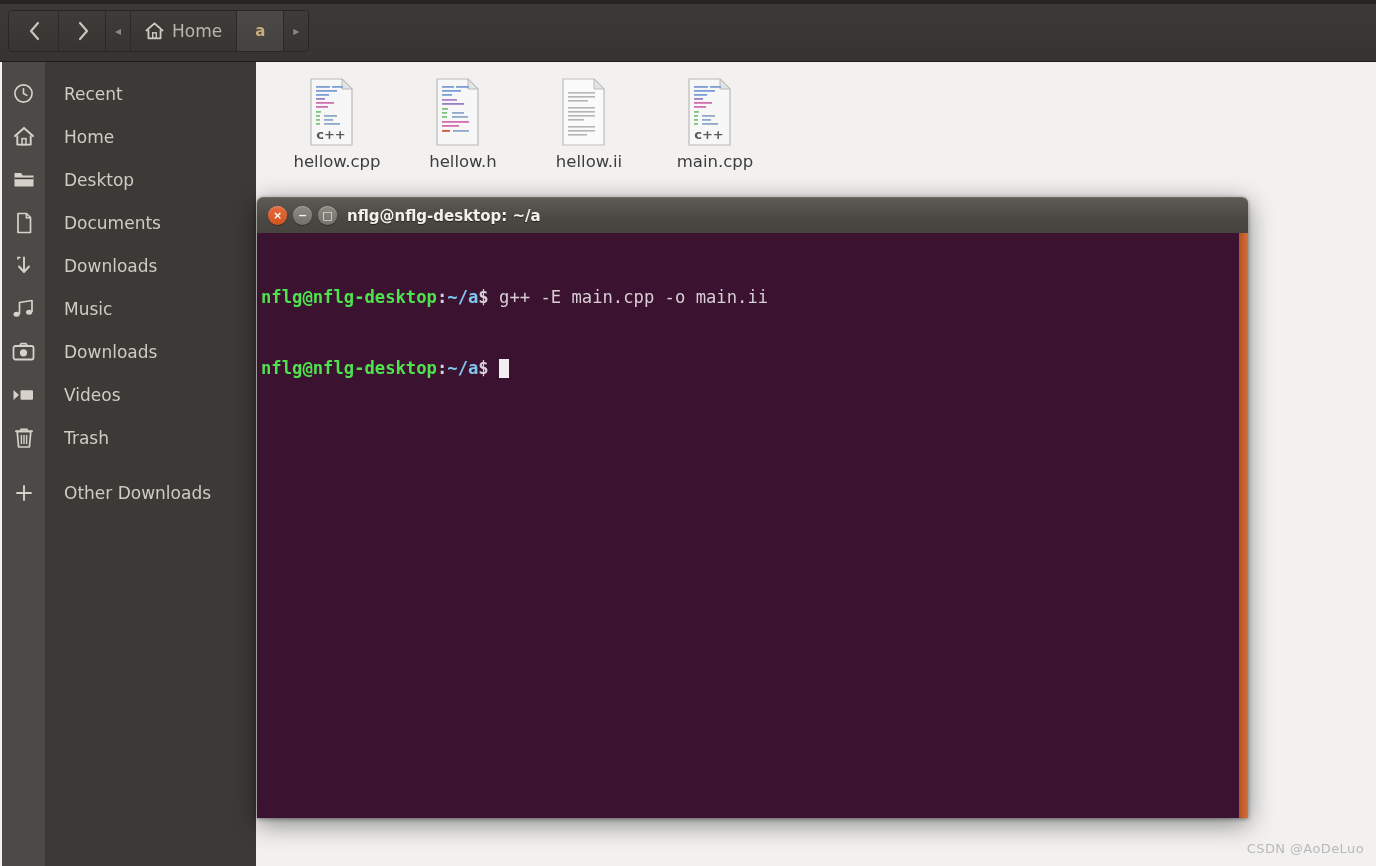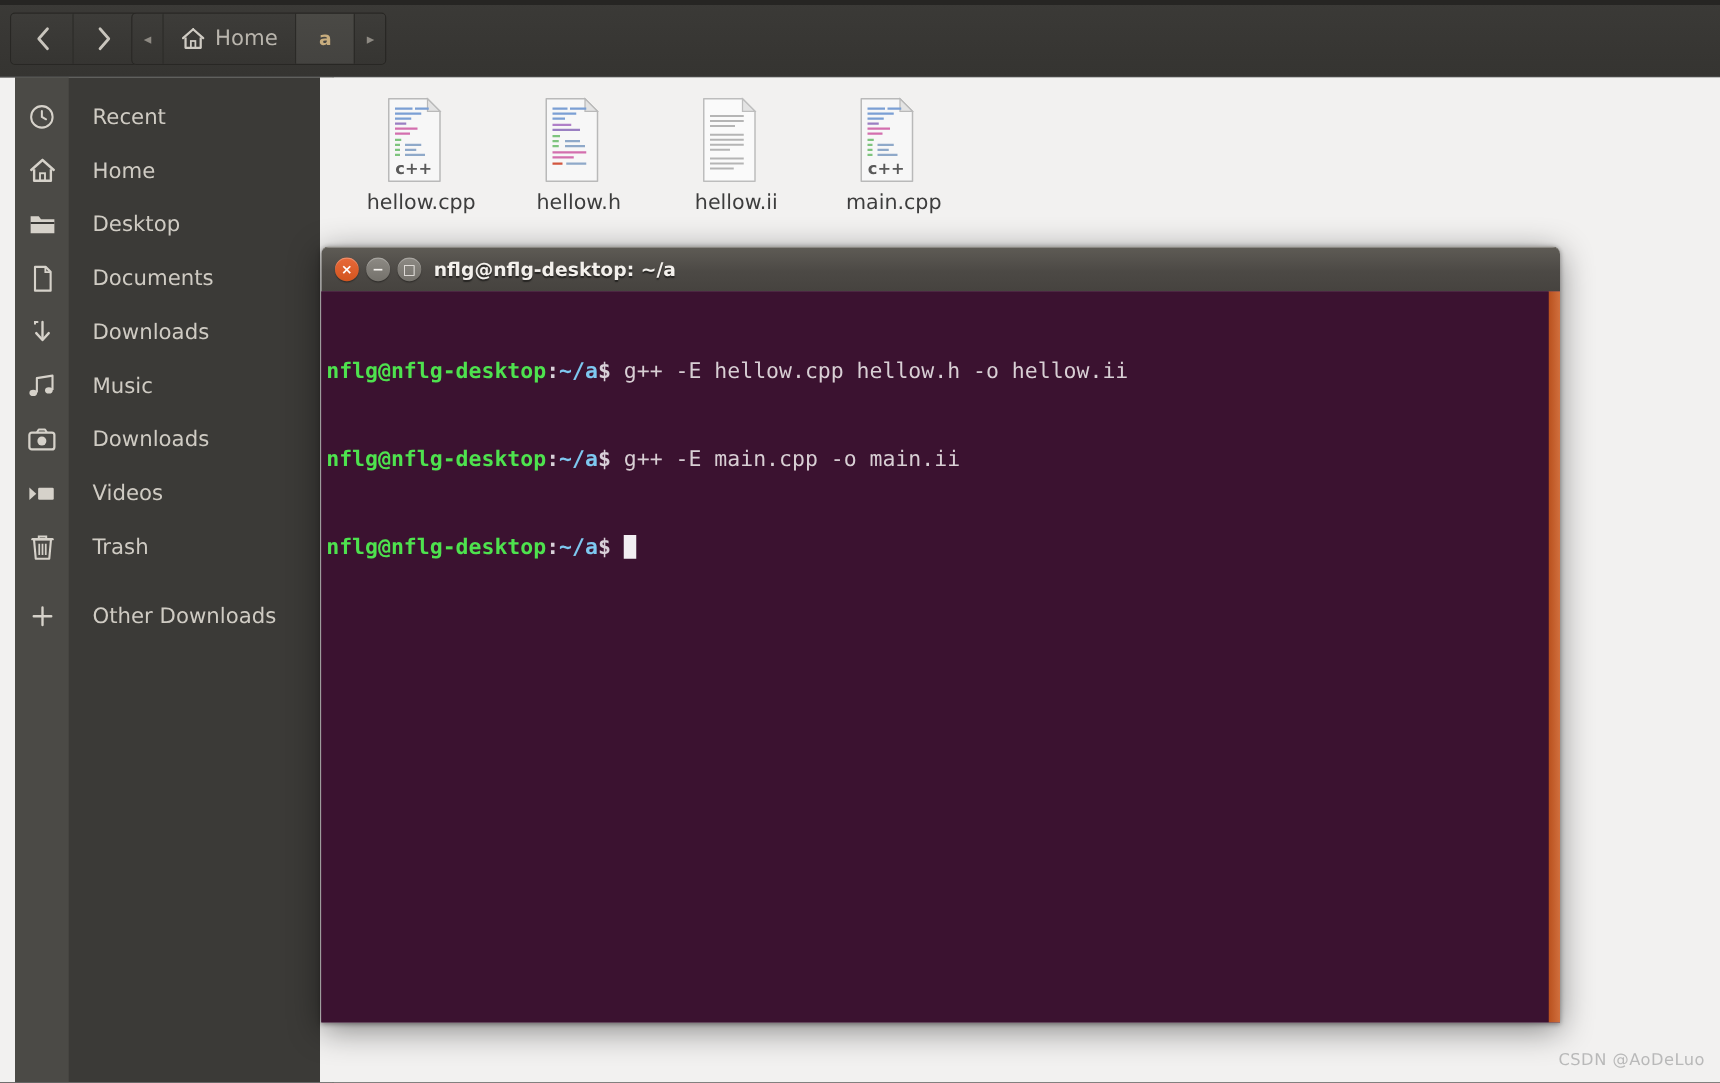--- a/index.html
+++ b/index.html
@@ -83,21 +83,21 @@
     font-weight: bold;
     font-size: 15px;
     padding: 0 18px;
   }
   .crumb:last-child { border-right: none; }
   .home-ico { display: block; }
 
   
   #sidebar {
     position: absolute;
-    left: 12px; top: 62px;
+    left: 2px; top: 62px;
     width: 255px; height: 804px;
     background: #3b3a37;
     border-right: 1px solid #2a2927;
     padding-top: 10px;
   }
   #sidebar::before {
     content: "";
     position: absolute; left: 0; top: 0; width: 43px; height: 100%;
     background: #4b4a46;
   }
@@ -501,21 +501,20 @@
         <span>−</span>
       </span>
       <span class="wbtn max">
         <span>□</span>
       </span>
       <span id="term-title">nflg@nflg-desktop: ~/a</span>
     </div>
 
     <div id="term-body">
       <div id="term-screen">
-        <div><span class="t-user">nflg@nflg-desktop</span><span class="t-colon">:</span><span class="t-path">~/a</span><span class="t-dollar">$</span><span class="t-cmd"> g++ -E hellow.cpp hellow.h -o hellow.ii</span></div>
         <div><span class="t-user">nflg@nflg-desktop</span><span class="t-colon">:</span><span class="t-path">~/a</span><span class="t-dollar">$</span><span class="t-cmd"> g++ -E main.cpp -o main.ii</span></div>
         <div><span class="t-user">nflg@nflg-desktop</span><span class="t-colon">:</span><span class="t-path">~/a</span><span class="t-dollar">$</span><span class="t-cmd"> </span><span class="t-cursor"></span></div>
       </div>
       <div id="term-scrollbar"></div>
     </div>
   </div>
 
   <div id="watermark">CSDN @AoDeLuo</div>
 
 </div>

